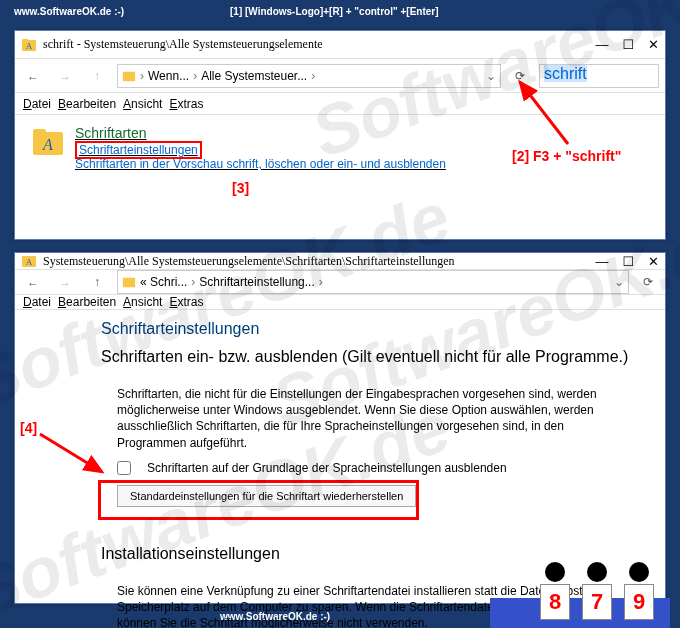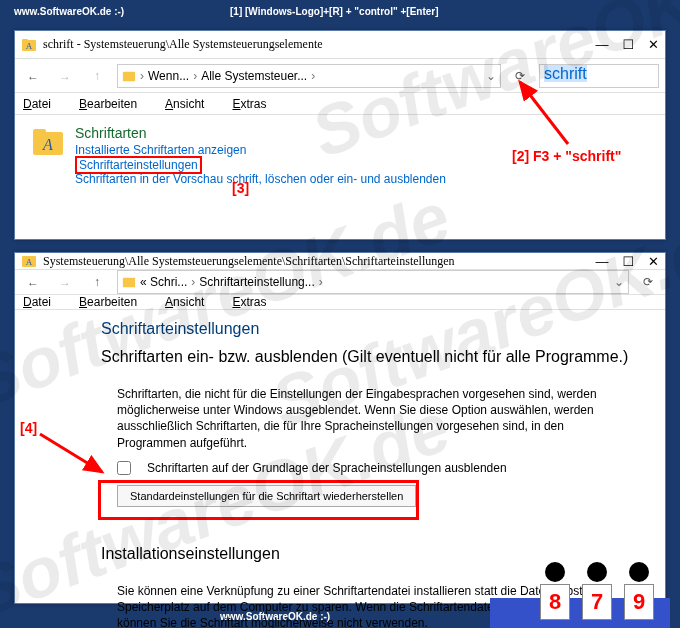--- a/index.html
+++ b/index.html
@@ -101,36 +101,36 @@
     font-size: 16px;
     color: #0066cc;
     background: #fff;
   }
   .search .sel { background: #cce4ff; }
 
   .menubar {
     height: 22px;
     display: flex;
     align-items: center;
-    gap: 28px;
+    gap: 7px;
     padding: 0 8px;
     font-size: 12px;
     border-bottom: 1px solid #e0e0e0;
   }
   .menubar span u { text-decoration: underline; }
 
   .content1 {
     padding: 10px 16px;
     display: flex;
     gap: 10px;
   }
   .folder-icon {
     width: 34px; height: 34px; flex: 0 0 auto;
   }
-  .result-block { flex:1; }
+  .result-block { flex:1;text-decoration:underline; }
   .result-title { color: #146a2e; font-size: 14px; margin-bottom: 2px; }
   .result-link { color: #0066cc; font-size: 12px; margin-bottom: 1px; cursor: pointer; }
   .result-link.hl { border: 2px solid #ff0000; padding: 0 2px; }
   .result-desc { color: #0066cc; font-size: 12px; }
 
   .content2 {
     padding: 10px 30px 10px 86px;
     position: relative;
   }
   .content2 h2 { color: #003d7a; font-weight: normal; font-size: 16px; margin-bottom: 10px; }
@@ -246,21 +246,20 @@
     <span><u>E</u>xtras</span>
   </div>
   <div class="content1">
     <svg class="folder-icon" viewBox="0 0 34 34">
         <rect x="2" y="7" width="30" height="23" rx="2" class="folder-svg"></rect>
         <rect x="2" y="4" width="13" height="6" rx="2" class="folder-svg"></rect>
         <text x="17" y="25" font-size="16" text-anchor="middle" fill="#2a5aaa" font-family="serif" font-style="italic">A</text>
       </svg>
     <div class="result-block">
       <div class="result-title">Schriftarten</div>
-      <div class="result-link">Installierte Schriftarten anzeigen</div>
       <div><span class="result-link hl">Schriftarteinstellungen</span></div>
       <div class="result-desc">Schriftarten in der Vorschau schrift, löschen oder ein- und ausblenden</div>
     </div>
   </div>
 </div>
 
 <div class="window win2">
   <div class="titlebar">
     <svg class="icon" viewBox="0 0 16 16">
         <rect x="1" y="3" width="14" height="11" rx="1" class="folder-svg"></rect>

